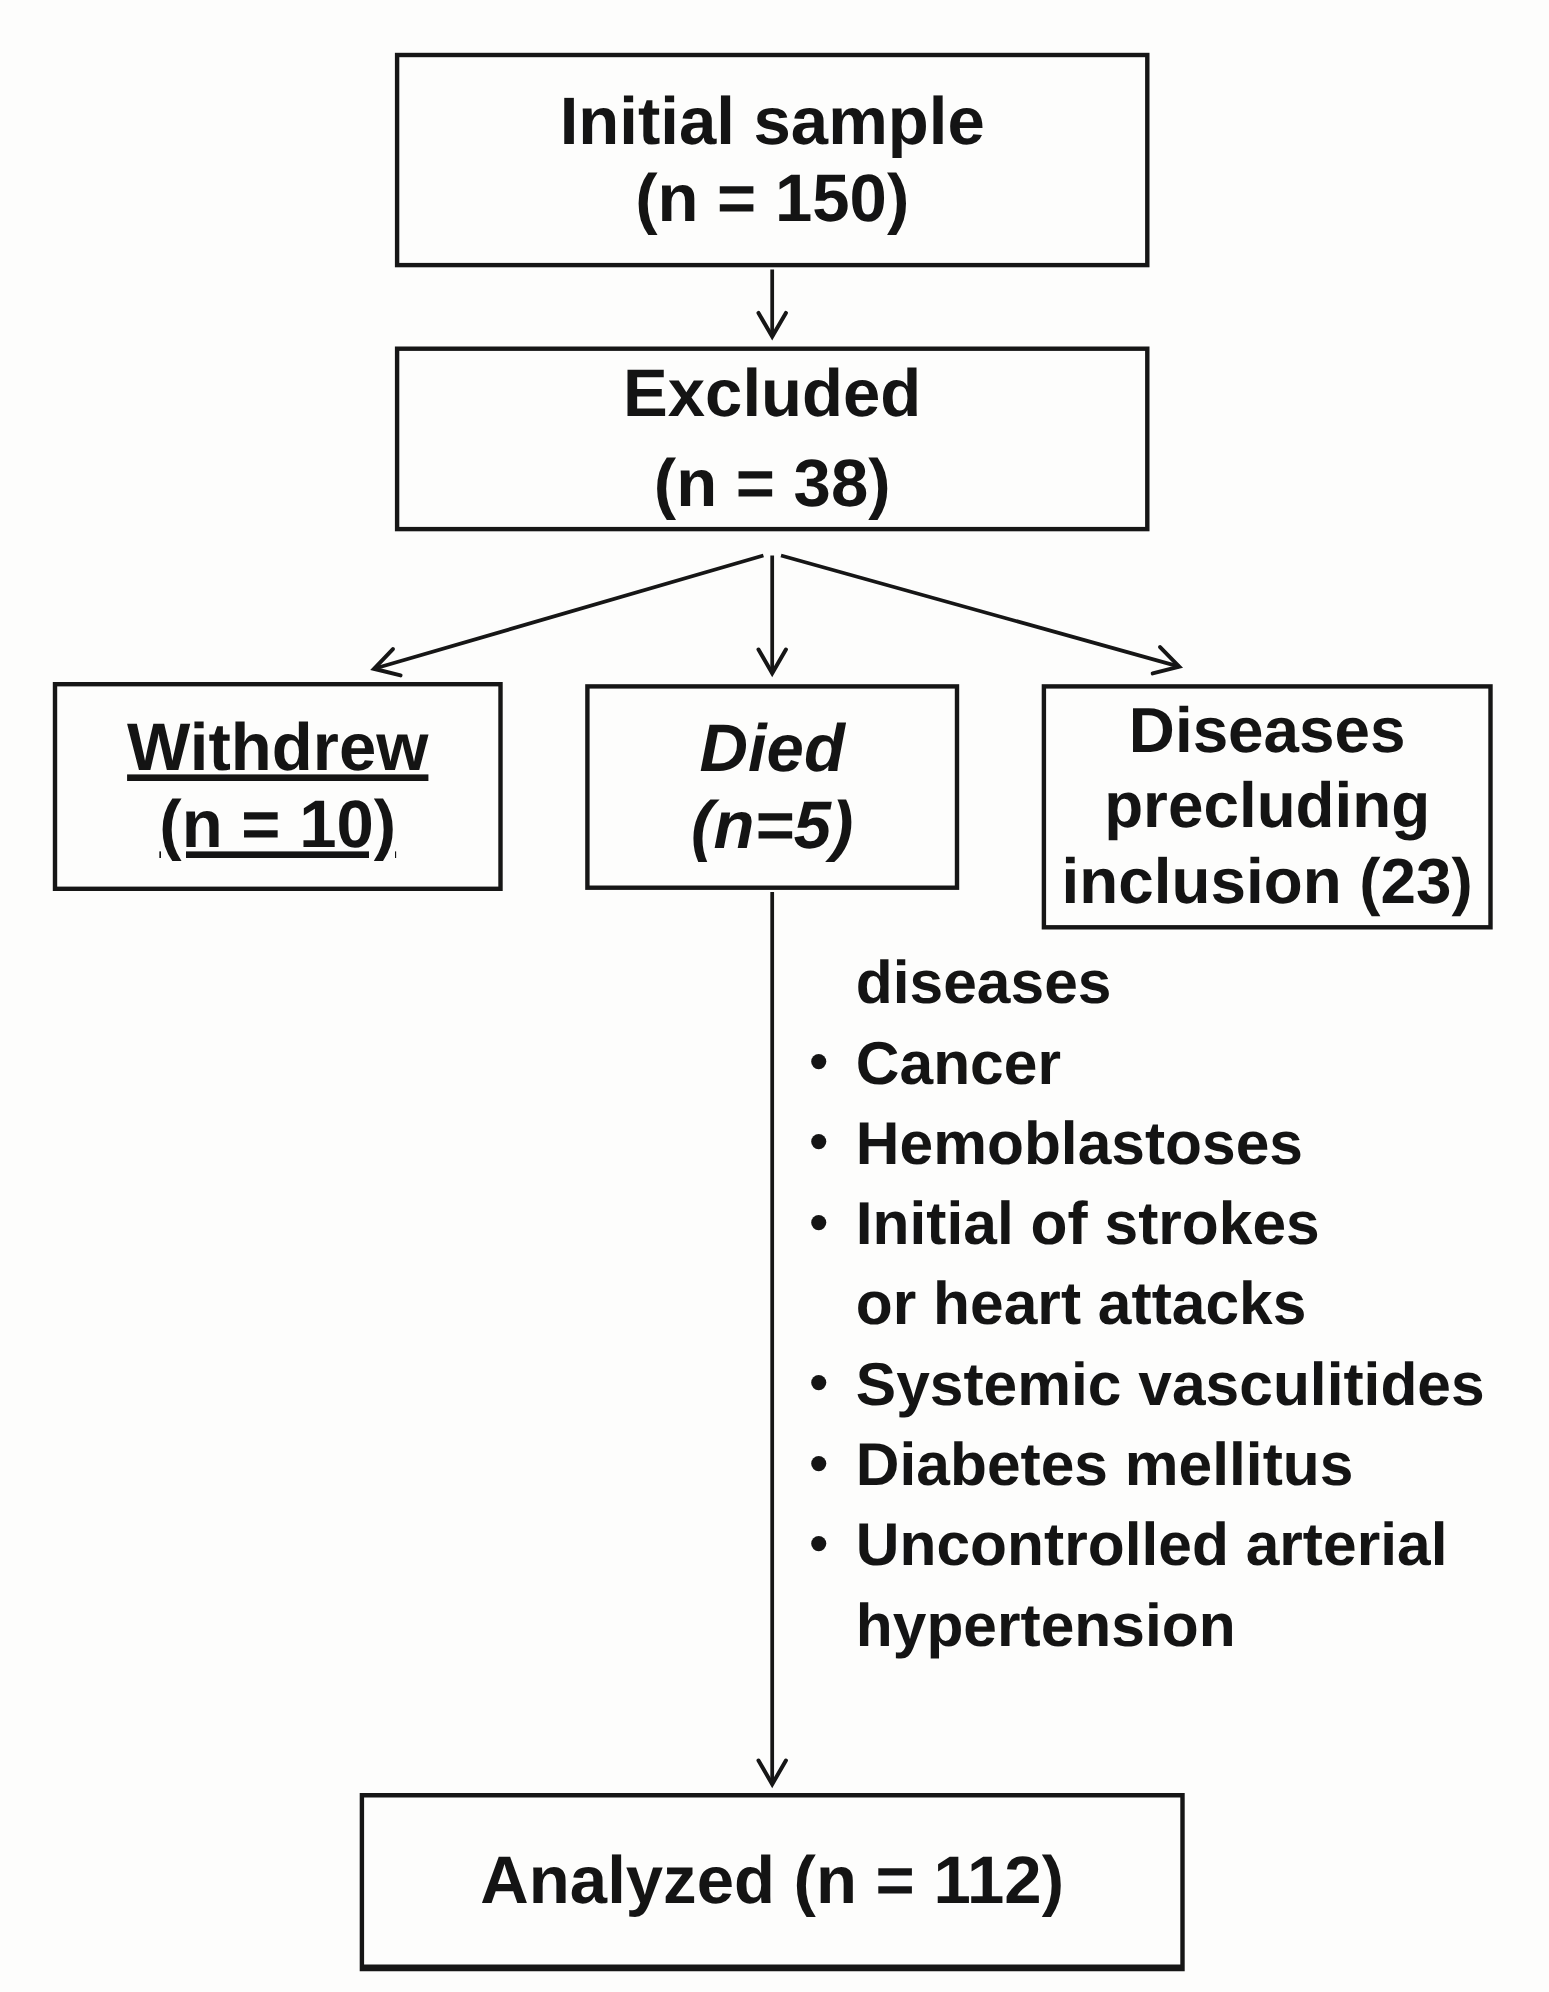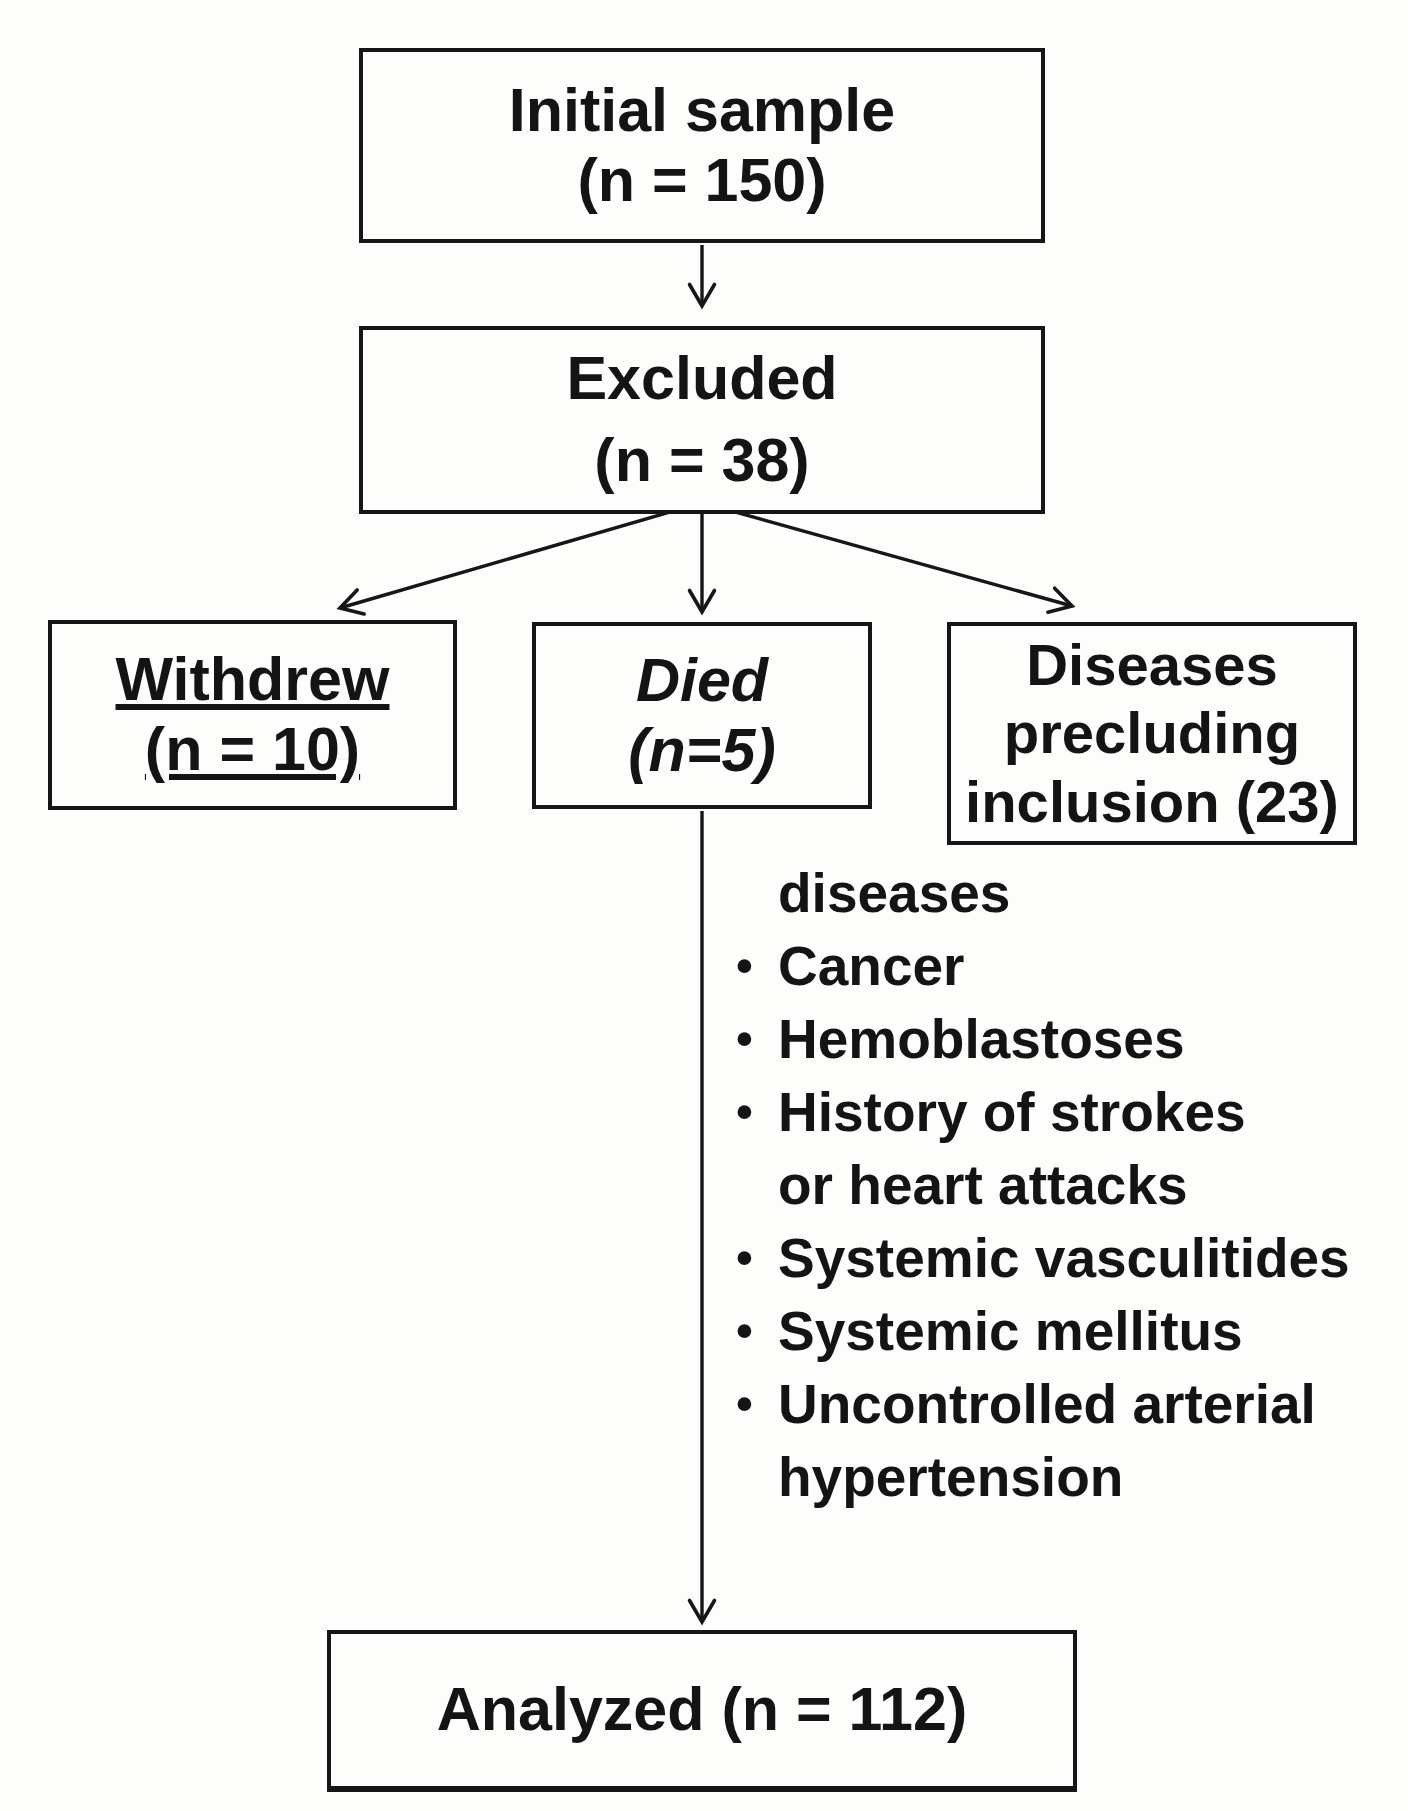--- a/index.html
+++ b/index.html
@@ -29,21 +29,21 @@
     justify-content: center;
     text-align: center;
     font-size: 61px;
     font-weight: 600;
     line-height: 1.14;
     color: #141414;
     box-sizing: border-box;
   }
   .node .nline { white-space: nowrap; }
   #node-initial  { left: 359px; top: 48px;  width: 686px; height: 195px; }
-  #node-excluded { left: 359px; top: 326px; width: 686px; height: 188px; gap: 12px; }
+  #node-excluded { left: 359px; top: 315px; width: 686px; height: 168px; gap: 12px; }
   #node-withdrew { left: 48px;  top: 620px; width: 409px; height: 190px; text-decoration: underline; }
   #node-died     { left: 532px; top: 622px; width: 340px; height: 187px; font-style: italic; }
   #node-diseases { left: 947px; top: 622px; width: 410px; height: 223px; font-size: 58px; line-height: 1.18; }
   #node-analyzed { left: 327px; top: 1630px; width: 750px; height: 162px; border-bottom-width: 6px; }
   .detail-list {
     position: absolute;
     left: 736px; top: 856px;
     width: 660px;
     font-size: 55px;
     font-weight: 600;
@@ -119,33 +119,33 @@
       <div class="detail-line">
         <span class="dot">•</span>
         <span>Cancer</span>
       </div>
       <div class="detail-line">
         <span class="dot">•</span>
         <span>Hemoblastoses</span>
       </div>
       <div class="detail-line">
         <span class="dot">•</span>
-        <span>History of strokes</span>
+        <span>Initial of strokes</span>
       </div>
       <div class="detail-line">
         <span class="dot hidden">•</span>
         <span>or heart attacks</span>
       </div>
       <div class="detail-line">
         <span class="dot">•</span>
         <span>Systemic vasculitides</span>
       </div>
       <div class="detail-line">
         <span class="dot">•</span>
-        <span>Systemic mellitus</span>
+        <span>Diabetes mellitus</span>
       </div>
       <div class="detail-line">
         <span class="dot">•</span>
         <span>Uncontrolled arterial</span>
       </div>
       <div class="detail-line">
         <span class="dot hidden">•</span>
         <span>hypertension</span>
       </div>
     </div>

